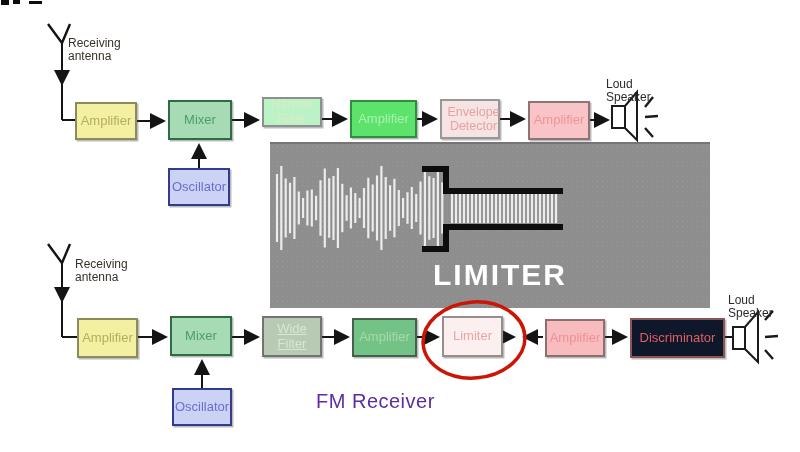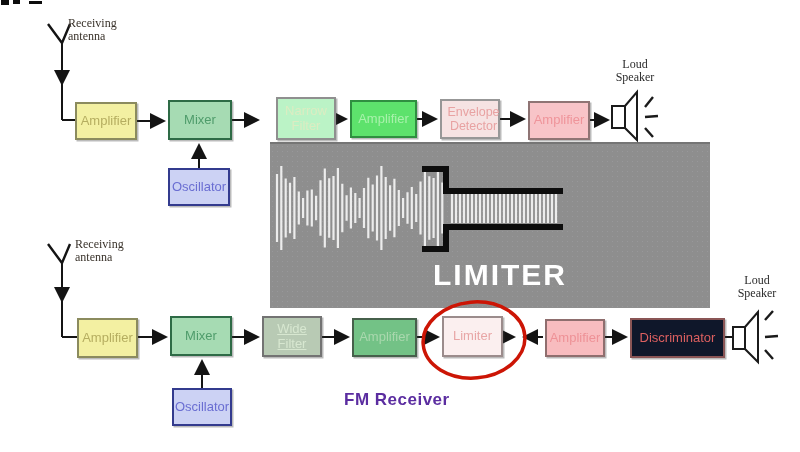--- a/index.html
+++ b/index.html
@@ -2,30 +2,30 @@
 <html><head>
 <meta charset="utf-8">
 <style>
   html,body{margin:0;padding:0;background:#fff;}
   .canvas{position:relative;width:800px;height:452px;background:#ffffff;overflow:hidden;
           font-family:"Liberation Sans",sans-serif;}
   .block{position:absolute;box-sizing:border-box;border:2px solid #777;
          display:flex;align-items:center;justify-content:center;text-align:center;
          font-size:13px;line-height:1.12;white-space:pre-line;
          box-shadow:1.5px 1.5px 0 rgba(60,60,60,.35);}
-  .serif-label{position:absolute;font-family:Liberation Serif, serif;font-size:12px;
-               color:#39322a;white-space:pre-line;line-height:1.08;}
-  .speaker-label{text-align:center;color:#2b2b2b;}
+  .serif-label{position:absolute;font-family:Liberation Sans, sans-serif;font-size:12px;
+               color:#39322a;white-space:pre-line;line-height:1.08;margin-top:20px;}
+  .speaker-label{text-align:left;color:#2b2b2b;}
   .panel{position:absolute;left:270px;top:142px;width:440px;height:166px;
          border-top:2px solid #757575;box-sizing:border-box;
          background-image:radial-gradient(#98989b 0.8px, transparent 0.9px);
          background-size:5px 5px;}
   .panel-title{position:absolute;left:145px;top:114px;width:170px;text-align:center;
                font-weight:bold;font-size:30px;letter-spacing:2px;}
-  .fm-caption{position:absolute;left:344px;top:390px;font-weight:bold;font-size:17px;
+  .fm-caption{position:absolute;left:316px;top:390px;font-weight:normal;font-size:20px;
               letter-spacing:0.5px;}
   .corner-mark{position:absolute;background:#0c0c0c;}
   svg{position:absolute;left:0;top:0;}
   .conn{stroke:#141414;stroke-width:2;fill:none;}
   .conn-thick{stroke:#141414;stroke-width:2.4;fill:none;}
   .spk{stroke:#1b1b1b;stroke-width:2;fill:#ffffff;}
   .spk-line{stroke:#1b1b1b;stroke-width:2.4;fill:none;}
 </style>
 </head>
 <body>
@@ -92,21 +92,21 @@
       </g>
     </g>
   </svg>
 
   <div class="block" style="left: 75px; top: 102px; width: 62px; height: 38px; background-color: rgb(243, 240, 162); border-color: rgb(139, 139, 94); color: rgb(181, 173, 96);">
     <span>Amplifier</span></div>
   <div class="block" style="left: 168px; top: 100px; width: 64px; height: 40px; background-color: rgb(166, 219, 179); border-color: rgb(46, 107, 70); color: rgb(79, 156, 107);">
     <span>Mixer</span></div>
   <div class="block" style="left: 168px; top: 168px; width: 62px; height: 38px; background-color: rgb(204, 210, 244); border-color: rgb(51, 59, 142); color: rgb(106, 110, 210);">
     <span>Oscillator</span></div>
-  <div class="block" style="left: 276px; top: 97px; width: 60px; height: 43px; background-color: rgb(187, 243, 198); border-color: rgb(143, 143, 143); color: rgb(220, 236, 194);">
+  <div class="block" style="left: 262px; top: 97px; width: 60px; height: 30px; background-color: rgb(187, 243, 198); border-color: rgb(143, 143, 143); color: rgb(220, 236, 194);">
     <span>Narrow
 Filter</span></div>
   <div class="block" style="left: 350px; top: 100px; width: 67px; height: 38px; background-color: rgb(93, 226, 108); border-color: rgb(47, 143, 64); color: rgb(169, 242, 172);">
     <span>Amplifier</span></div>
   <div class="block" style="left: 440px; top: 99px; width: 60px; height: 40px; font-size: 12.5px; background-color: rgb(246, 227, 227); border-color: rgb(151, 151, 151); color: rgb(232, 162, 162); padding-left: 7px;">
     <span>Envelope
 Detector</span></div>
   <div class="block" style="left: 528px; top: 101px; width: 62px; height: 39px; background-color: rgb(248, 196, 200); border-color: rgb(143, 116, 116); color: rgb(239, 148, 154);">
     <span>Amplifier</span></div>
 

